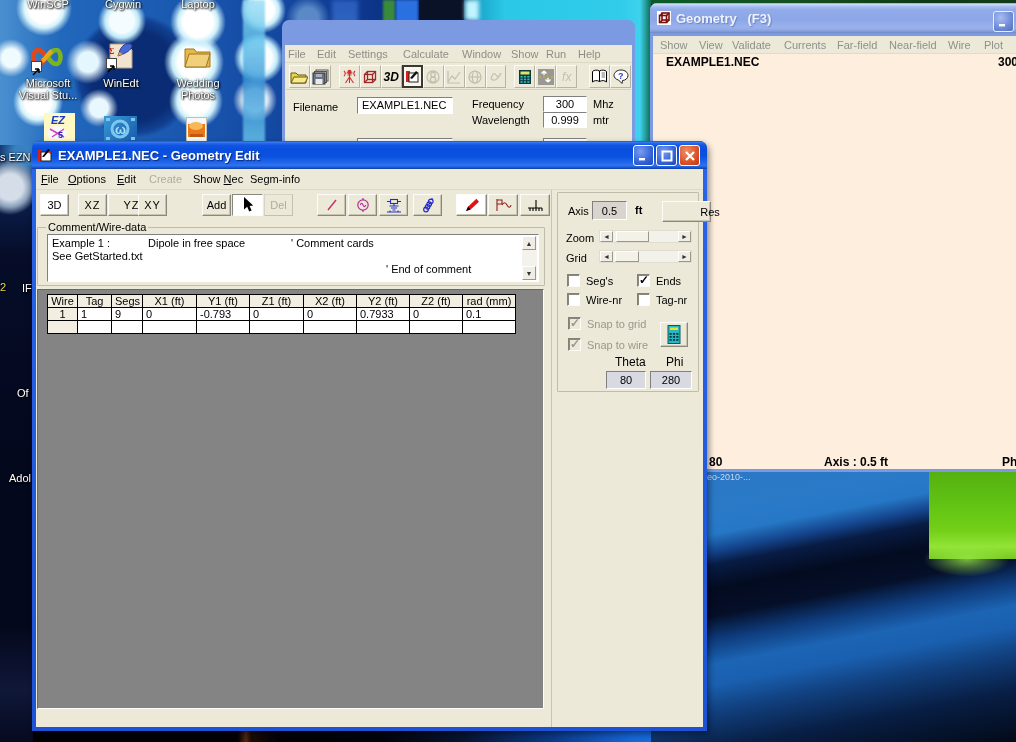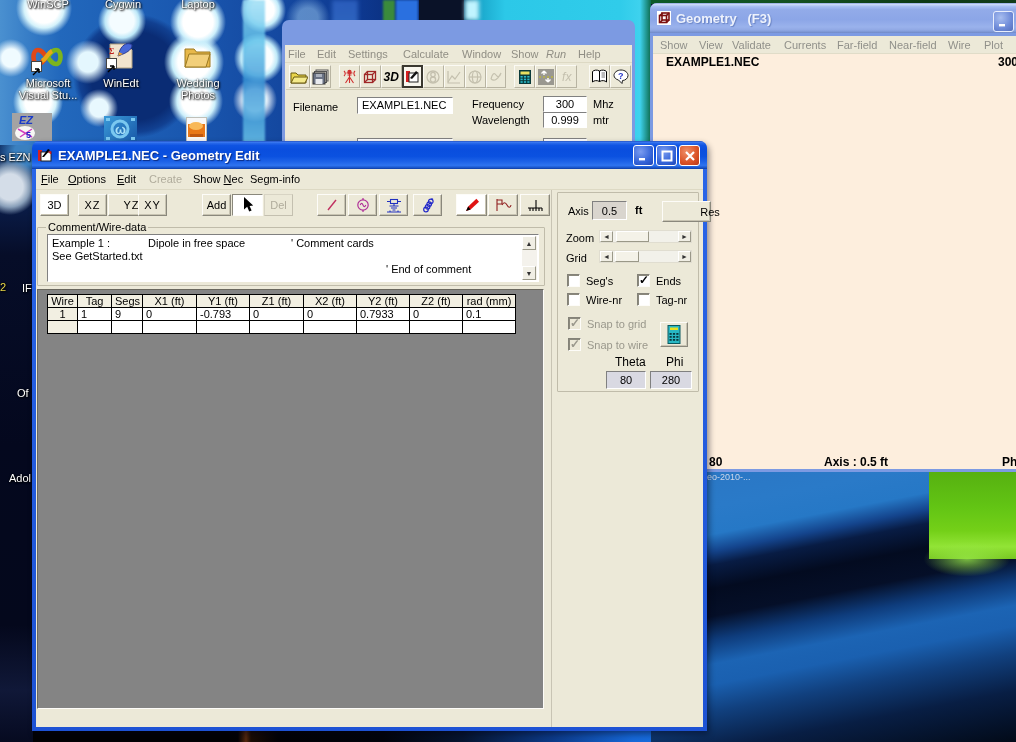--- a/index.html
+++ b/index.html
@@ -167,21 +167,21 @@
         </svg></div></div>
   <div class="dlabel" style="left:95px; top:77px; width:52px;">WinEdt</div>
 
   <div class="abs" style="left:184px; top:45px;"><svg width="27" height="23">
         <path d="M1 4 h9 l2.5 3 H26 v15 H1 z" fill="#e8b84a" stroke="#9a7820"></path>
         <path d="M1 22 L5 9 h21 l-4 13 z" fill="#f2cf7a" stroke="#9a7820"></path>
       </svg></div>
   <div class="dlabel" style="left:170px; top:77px; width:56px;">Wedding
 Photos</div>
 
-  <div class="abs" style="left:12px; top:113px; width:40px; height:28px; background:#a3a3a3;"><svg width="31" height="28">
+  <div class="abs" style="left:44px; top:113px; width:31px; height:28px; background:#fef9c3;"><svg width="31" height="28">
         <text x="7" y="11" font-size="11" font-weight="bold" font-style="italic" fill="#1a3ac8" font-family="Liberation Sans">EZ</text>
         <ellipse cx="13" cy="20" rx="10" ry="7" fill="#f8f8f4"></ellipse>
         <path d="M6 16 l14 8 M20 16 l-12 8" stroke="#d040c0" stroke-width="1.5"></path>
         <text x="14" y="25" font-size="9" font-weight="bold" fill="#2828c8" font-family="Liberation Sans">5</text>
       </svg></div>
   <div class="abs" style="left:104px; top:116px; width:33px; height:26px; background:linear-gradient(135deg,#3a9ad8,#1858a8);"><svg width="33" height="26">
         <circle cx="16" cy="13" r="8" fill="none" stroke="#7ac8f0" stroke-width="3"></circle>
         <text x="11" y="18" font-size="13" font-weight="bold" fill="#a8e0f8" font-family="Liberation Sans">ω</text>
         <g fill="#7ac8f0">
           <rect x="2" y="2" width="4" height="3"></rect>
@@ -246,21 +246,21 @@
 <div id="main" class="win">
   <div class="frame"></div>
   <div class="body">
     <div class="menubar" style="display:block; line-height:18px;">
         <span class="abs" style="left:3px; margin:0;">File</span>
         <span class="abs" style="left:32px; margin:0;">Edit</span>
         <span class="abs" style="left:63px; margin:0;">Settings</span>
         <span class="abs" style="left:118px; margin:0;">Calculate</span>
         <span class="abs" style="left:177px; margin:0;">Window</span>
         <span class="abs" style="left:226px; margin:0;">Show</span>
-        <span class="abs" style="left:261px; margin:0;font-style:italic;">Run</span>
+        <span class="abs" style="left:261px; margin:0;">Run</span>
         <span class="abs" style="left:293px; margin:0;">Help</span>
       </div>
     <div class="mtool" id="mtool">
       <div class="mtb">
           <svg width="18" height="14">
             <path d="M1 3 h5 l2 2 h8 v8 h-15 z" fill="#e8d44a" stroke="#6a5a10" stroke-width="1"></path>
             <path d="M1 13 L4 7 h14 l-3 6 z" fill="#f4ea8a" stroke="#6a5a10" stroke-width="1"></path>
           </svg>
         </div>
       <div class="mtb">

